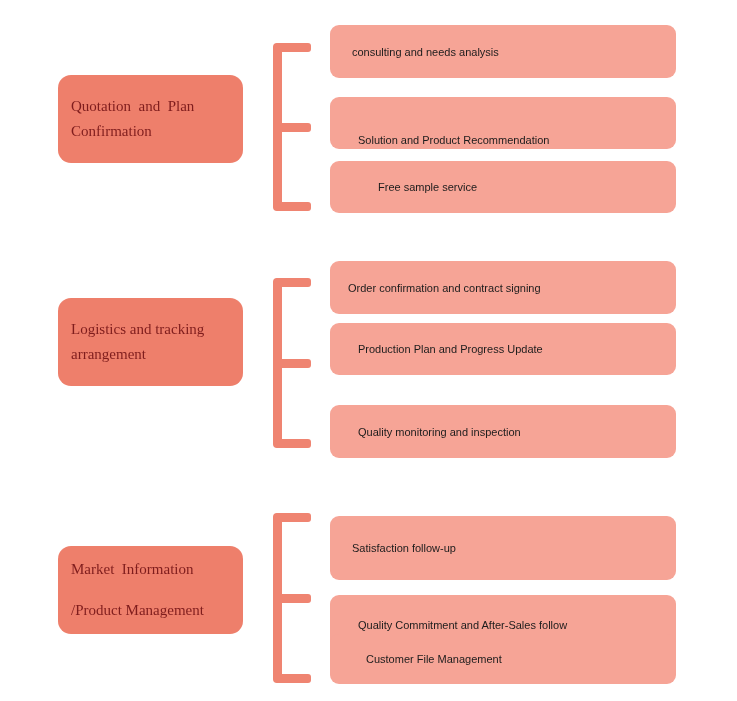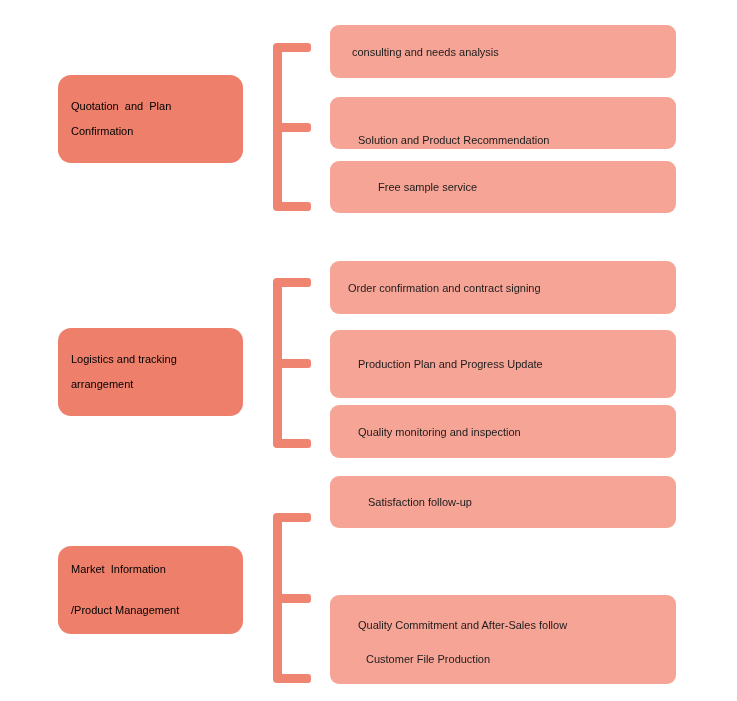--- a/index.html
+++ b/index.html
@@ -37,24 +37,25 @@
     width: 185px;
     background: #ee7f6b;
     border-radius: 13px;
     box-sizing: border-box;
     display: flex;
     flex-direction: column;
     justify-content: center;
     padding: 0 13px;
   }
   .cat-line {
-    color: #000000;
-    font-size: 11px;
+    color: #7f1d1d;
+    font-size: 15px;
     line-height: 25px;
     white-space: pre;
+    font-family: Liberation Serif, serif;
   }
 
   
   .bracket {
     position: absolute;
     left: 273px;
     width: 38px;
   }
   .bracket .spine {
     position: absolute;
@@ -127,54 +128,54 @@
         <div class="item-label" style="margin-left: 22px;">consulting and needs analysis</div>
       </div>
       <div class="item-box" style="top: 97px; height: 52px;">
         <div class="item-label" style="margin-left: 28px; margin-top: 34px;">Solution and Product Recommendation</div>
       </div>
       <div class="item-box" style="top: 161px; height: 52px;">
         <div class="item-label" style="margin-left: 48px;">Free sample service</div>
       </div>
     </div>
     <div class="group">
-      <div class="cat-box" style="top: 328px; height: 88px;">
+      <div class="cat-box" style="top: 298px; height: 88px;">
         <div class="cat-line">Logistics and tracking</div>
         <div class="cat-line">arrangement</div>
       </div>
       <div class="bracket" style="top: 278px; height: 170px;">
         <div class="spine"></div>
         <div class="arm top"></div>
         <div class="arm mid"></div>
         <div class="arm bot"></div>
       </div>
       <div class="item-box" style="top: 261px; height: 53px;">
         <div class="item-label" style="margin-left: 18px;">Order confirmation and contract signing</div>
       </div>
-      <div class="item-box" style="top: 330px; height: 68px;">
+      <div class="item-box" style="top: 323px; height: 52px;">
         <div class="item-label" style="margin-left: 28px;">Production Plan and Progress Update</div>
       </div>
       <div class="item-box" style="top: 405px; height: 53px;">
         <div class="item-label" style="margin-left: 28px;">Quality monitoring and inspection</div>
       </div>
     </div>
     <div class="group">
       <div class="cat-box" style="top: 546px; height: 88px; gap: 16px;">
         <div class="cat-line">Market  Information</div>
         <div class="cat-line">/Product Management</div>
       </div>
       <div class="bracket" style="top: 513px; height: 170px;">
         <div class="spine"></div>
         <div class="arm top"></div>
         <div class="arm mid"></div>
         <div class="arm bot"></div>
       </div>
-      <div class="item-box" style="top: 476px; height: 52px; padding-left: 16px;">
+      <div class="item-box" style="top: 516px; height: 64px;">
         <div class="item-label" style="margin-left: 22px;">Satisfaction follow-up</div>
       </div>
       <div class="item-box" style="top: 567px; height: 60px; margin-top: 28px;">
         <div class="item-label" style="margin-left: 28px;">Quality Commitment and After-Sales follow</div>
       </div>
       <div class="item-box" style="top: 634px; height: 50px;">
-        <div class="item-label" style="margin-left: 36px;">Customer File Production</div>
+        <div class="item-label" style="margin-left: 36px;">Customer File Management</div>
       </div>
     </div>
   </div>
 
 </body></html>

